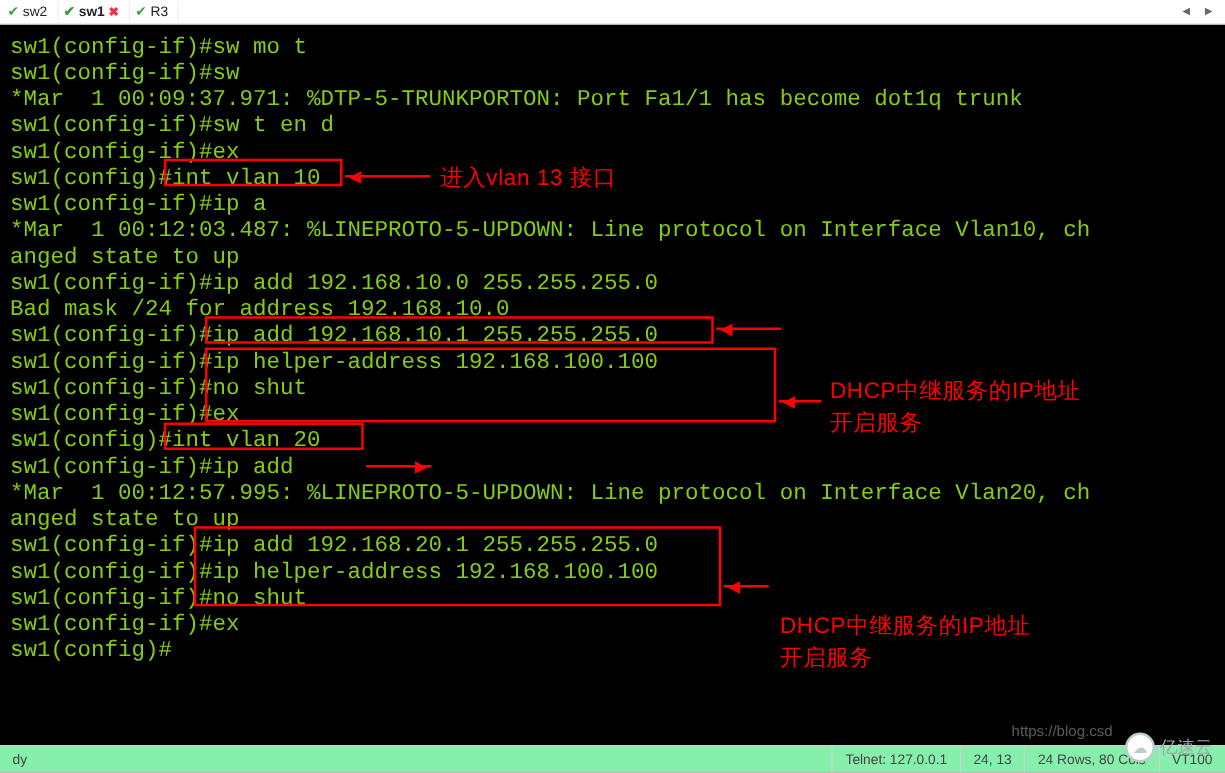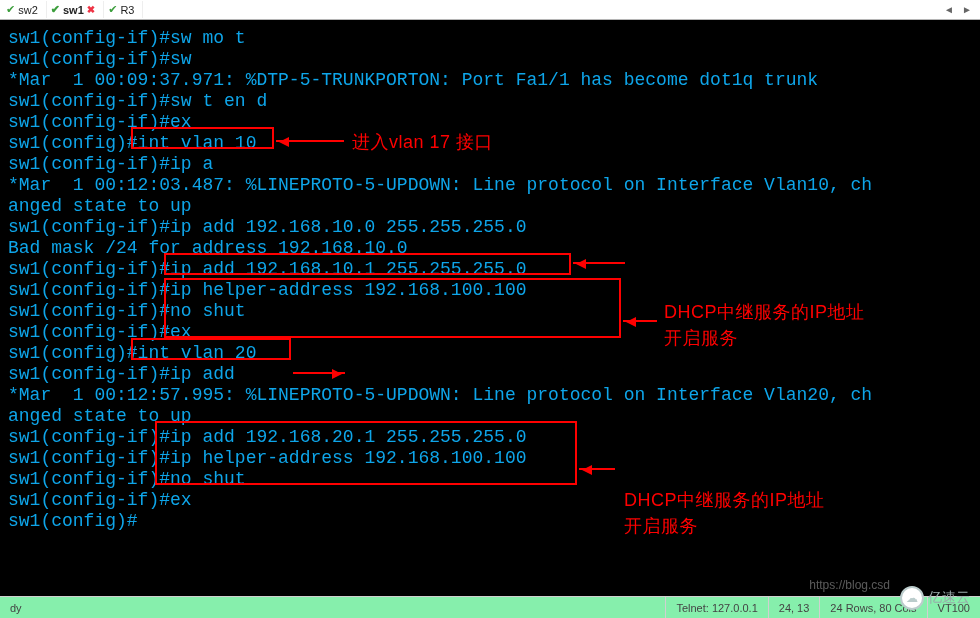--- a/index.html
+++ b/index.html
@@ -45,21 +45,21 @@
     color: #666;
     cursor: pointer;
     font-size: 10px;
   }
 
   
   .term {
     position: absolute;
     top: 20px; left: 0; right: 0; bottom: 22px;
     background: #000;
-    color: #0ea5e9;
+    color: #84cc16;
     font-family: "Courier New", Consolas, monospace;
     font-size: 18px;
     line-height: 21px;
     padding: 8px 8px;
     white-space: pre;
     overflow: hidden;
   }
   .term .row { white-space: pre; }
 
   
@@ -167,21 +167,21 @@
     <div class="nav-btn">►</div>
   </div>
 </div>
 
 <div class="term" id="term"><div class="row">sw1(config-if)#sw mo t</div><div class="row">sw1(config-if)#sw</div><div class="row">*Mar  1 00:09:37.971: %DTP-5-TRUNKPORTON: Port Fa1/1 has become dot1q trunk</div><div class="row">sw1(config-if)#sw t en d</div><div class="row">sw1(config-if)#ex</div><div class="row">sw1(config)#int vlan 10</div><div class="row">sw1(config-if)#ip a</div><div class="row">*Mar  1 00:12:03.487: %LINEPROTO-5-UPDOWN: Line protocol on Interface Vlan10, ch</div><div class="row">anged state to up</div><div class="row">sw1(config-if)#ip add 192.168.10.0 255.255.255.0</div><div class="row">Bad mask /24 for address 192.168.10.0</div><div class="row">sw1(config-if)#ip add 192.168.10.1 255.255.255.0</div><div class="row">sw1(config-if)#ip helper-address 192.168.100.100</div><div class="row">sw1(config-if)#no shut</div><div class="row">sw1(config-if)#ex</div><div class="row">sw1(config)#int vlan 20</div><div class="row">sw1(config-if)#ip add</div><div class="row">*Mar  1 00:12:57.995: %LINEPROTO-5-UPDOWN: Line protocol on Interface Vlan20, ch</div><div class="row">anged state to up</div><div class="row">sw1(config-if)#ip add 192.168.20.1 255.255.255.0</div><div class="row">sw1(config-if)#ip helper-address 192.168.100.100</div><div class="row">sw1(config-if)#no shut</div><div class="row">sw1(config-if)#ex</div><div class="row">sw1(config)#</div></div>
 
 <div class="anno">
 
   <div class="rbox" style="left:131px; top:107px; width:143px; height:22px;"></div>
   <div class="arrow rtl" style="left:276px; top:120px; width:68px;"></div>
-  <div class="rlabel" style="left:352px; top:110px;">进入vlan 17 接口</div>
+  <div class="rlabel" style="left:352px; top:110px;">进入vlan 13 接口</div>
 
   <div class="rbox" style="left:164px; top:233px; width:407px; height:22px;"></div>
   <div class="arrow rtl" style="left:573px; top:242px; width:52px;"></div>
 
   <div class="rbox" style="left:164px; top:258px; width:457px; height:60px;"></div>
   <div class="arrow rtl" style="left:623px; top:300px; width:34px;"></div>
   <div class="rlabel" style="left:664px; top:280px;">DHCP中继服务的IP地址</div>
   <div class="rlabel" style="left:664px; top:306px;">开启服务</div>
 
   <div class="rbox" style="left:131px; top:318px; width:160px; height:22px;"></div>

